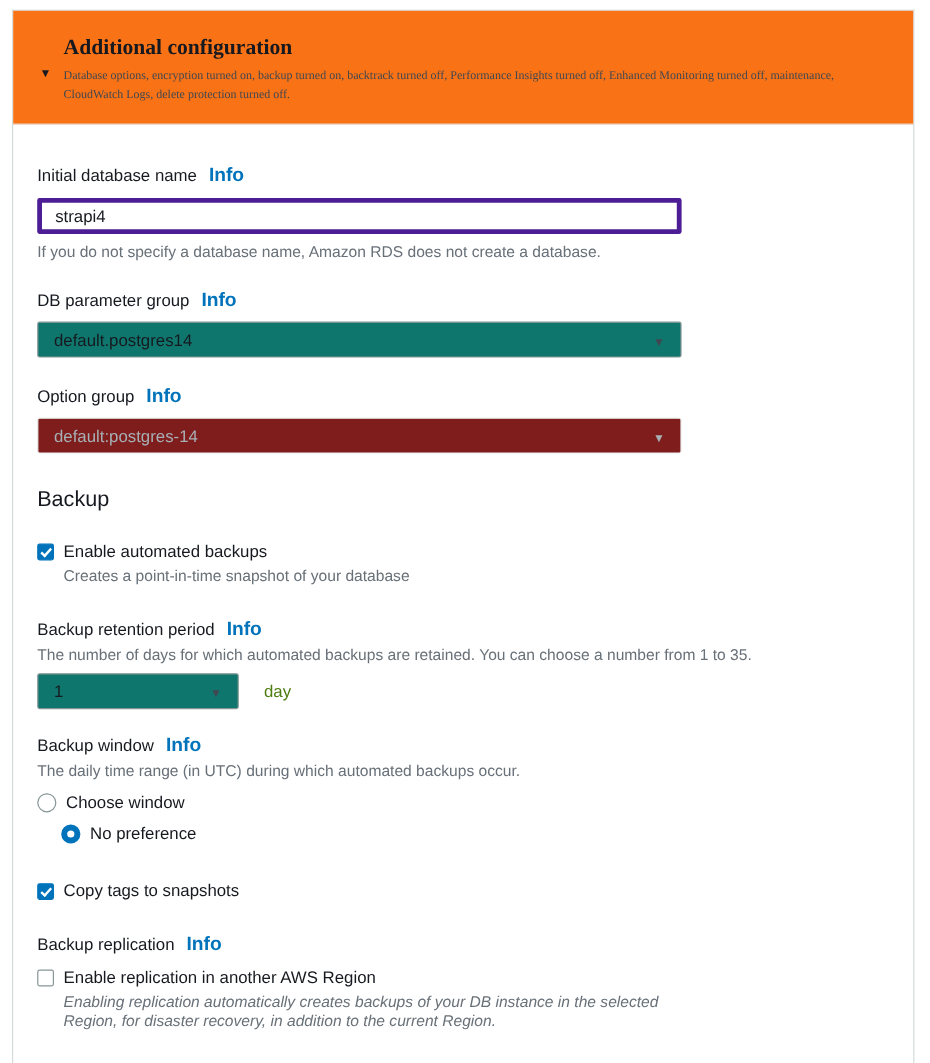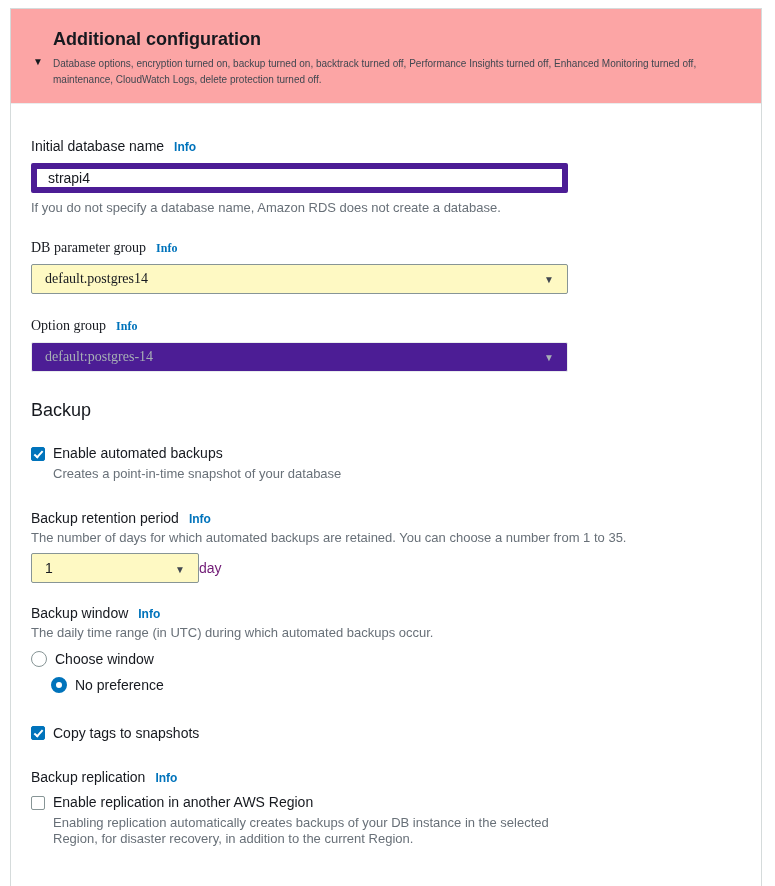--- a/index.html
+++ b/index.html
@@ -12,60 +12,61 @@
     position:relative;
   }
   .container {
     position:absolute; left:10px; top:8px;
     width:752px; min-height:880px;
     border:1px solid #d5dbdb; border-bottom:none;
     background:#ffffff;
   }
   
   .panel-header {
-    background:#fca5a5;
+    background:#f97316;
     border-bottom:1px solid #eaeded;
     padding:19px 22px 16px 22px;
     display:flex; align-items:center;
     cursor:pointer;
+    font-family:Liberation Serif, serif;
   }
   .expander-triangle { width:20px; flex:none; margin-top:4px; }
   .expander-triangle::after { content:"▼"; font-size:10px; color:#16191f; }
   .panel-title { font-size:18px; font-weight:bold; line-height:22px; color:#16191f; }
   .panel-summary {
     margin-top:6px; font-size:10px; line-height:15.5px;
     color:#414750; max-width:676px; font-weight:normal;
   }
   
   .panel-content { padding:16px 20px 0 20px; }
   .section-heading { font-size:18px; font-weight:normal; line-height:22px; color:#16191f; }
   .label-row { display:flex; align-items:baseline; }
   .field-label { font-size:14px; line-height:16px; color:#16191f; }
   .info-link {
-    font-size:12px; font-weight:bold; color:#0073bb;
+    font-size:16px; font-weight:bold; color:#0073bb;
     text-decoration:none; margin-left:10px; cursor:pointer;
   }
   .field-hint, .field-desc { font-size:13px; line-height:15.5px; color:#687078; }
   .text-input {
     display:block; margin-top:9px;
     width:537px; height:30px;
-    border:6px solid #4c1d95; border-radius:2px;
+    border:4px solid #4c1d95; border-radius:2px;
     padding:0 11px; font-size:14px; color:#16191f;
     font-family:inherit; background:#fff;
   }
   .select {
     margin-top:8px;
     width:537px; height:30px;
     border:1px solid #879596; border-radius:2px;
-    padding:0 13px; background:#fef9c3;
+    padding:0 13px; background:#0f766e;
     display:flex; align-items:center; justify-content:space-between;
     font-size:14px; color:#16191f; cursor:pointer;
   }
   .caret::after { content:"▼"; font-size:10px; color:#414750; }
-  .select.disabled { background:#4c1d95; border-color:#e9eded; color:#a7b0b5; cursor:default; }
+  .select.disabled { background:#7f1d1d; border-color:#e9eded; color:#a7b0b5; cursor:default; }
   .select.disabled .caret::after { color:#a7b0b5; }
   .select.small { width:168px; margin-top:0; }
   
   .choice-row { display:flex; align-items:flex-start; }
   .checkbox {
     width:14px; height:14px; flex:none; margin-top:2px;
     border:1px solid #879596; border-radius:2px; background:#fff;
     position:relative; cursor:pointer;
   }
   .checkbox.checked { background:#0073bb; border-color:#0073bb; }
@@ -76,26 +77,26 @@
     transform:rotate(42deg);
   }
   .radio {
     width:16px; height:16px; flex:none; margin-top:1px;
     border:1px solid #879596; border-radius:50%; background:#fff; cursor:pointer;
   }
   .radio.selected { border:5px solid #0073bb; }
   .choice-text { margin-left:8px; }
   .choice-label { font-size:14px; line-height:17px; color:#16191f; }
   .choice-desc { margin-top:4px; }
-  .repl-desc { max-width:505px; }
+  .repl-desc { max-width:505px;font-style:italic; }
   .inline-row { margin-top:7px; display:flex; align-items:center; }
-  .unit-label { font-size:14px; color:#701a75; }
+  .unit-label { font-size:14px; color:#4d7c0f; margin-left:21px; }
   
   .mt-field1 { margin-top:18px; }
-  .mt-24 { margin-top:24px;font-family:Liberation Serif, serif; }
+  .mt-24 { margin-top:24px; }
   .mt-backup { margin-top:27px; }
   .mt-autobk { margin-top:24px; }
   .mt-retention { margin-top:29px; }
   .mt-window { margin-top:22px; }
   .mt-desc { margin-top:4px; }
   .mt-radio1 { margin-top:10px; }
   .mt-radio2 { margin-top:8px;padding-left:20px; }
   .mt-copytags { margin-top:30px; }
   .mt-repl-label { margin-top:27px; }
   .mt-repl-box { margin-top:9px; }

